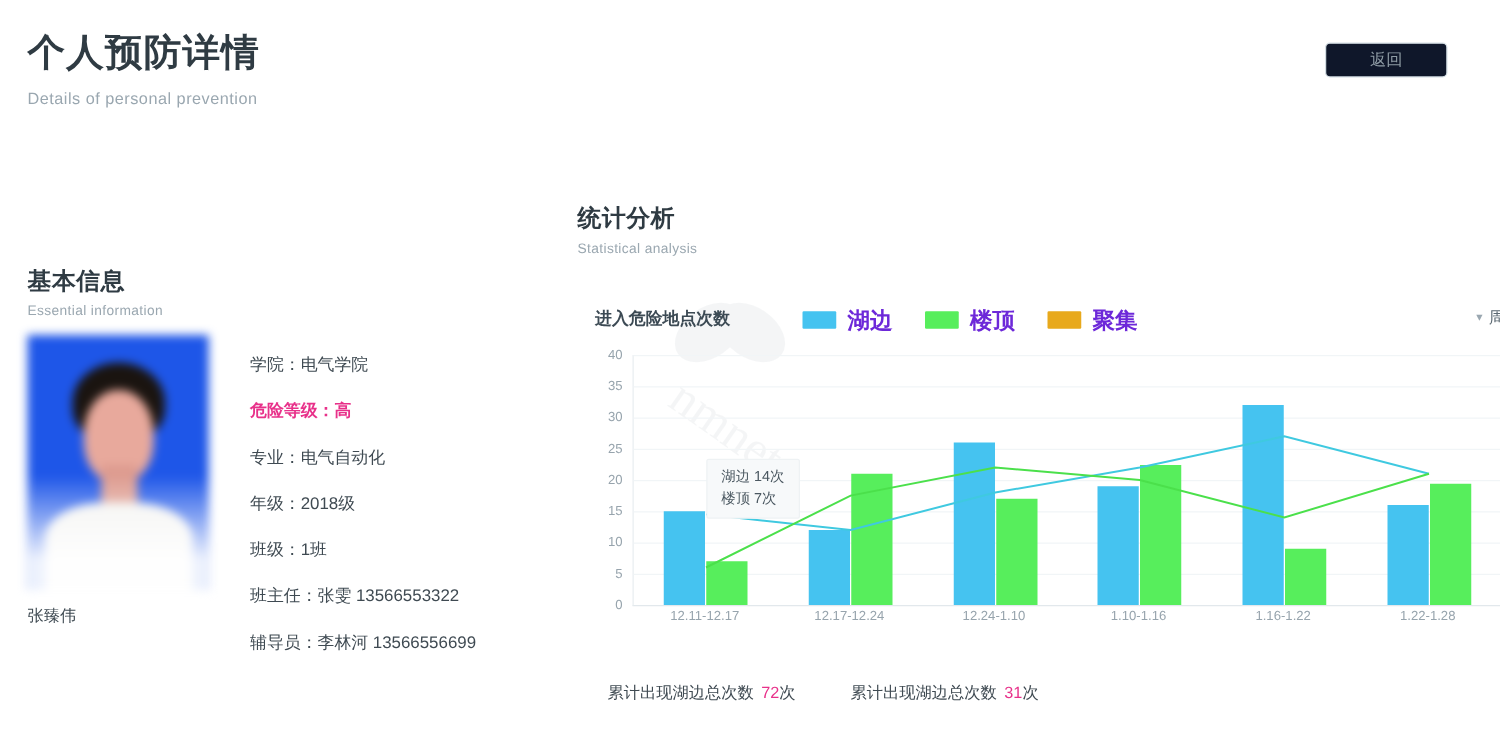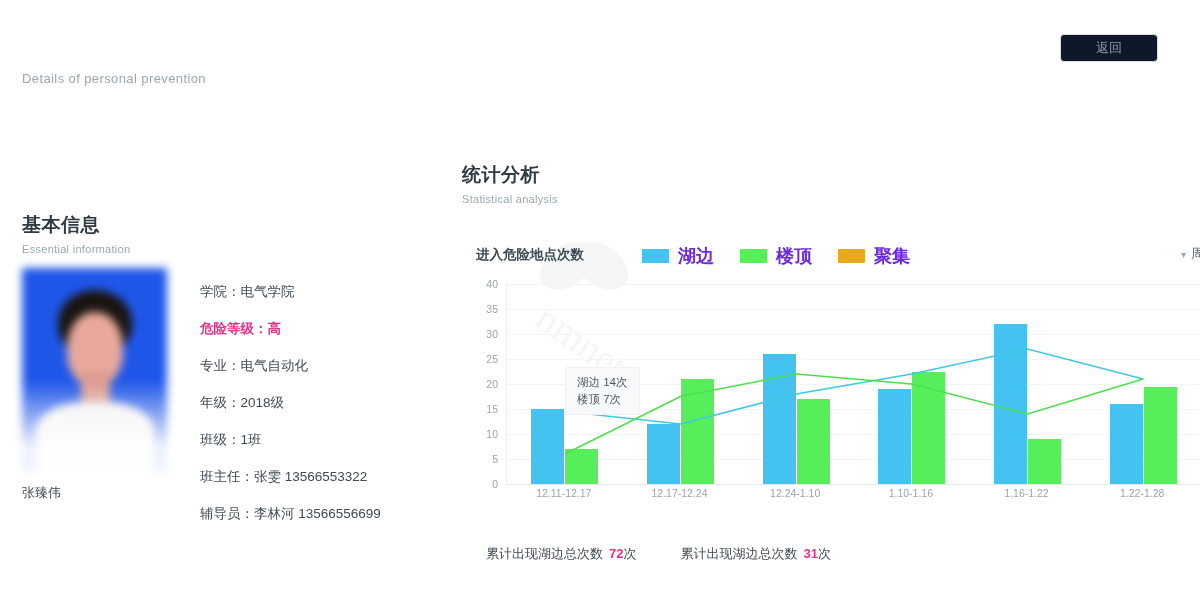--- a/index.html
+++ b/index.html
@@ -128,28 +128,29 @@
     position: absolute; left: 58px; top: 83px;
     background: #f7f9fa; border: 1px solid #eef2f4;
     padding: 6px 11px 7px 11px; border-radius: 2px;
     font-size: 11.5px; color: #4b5861; line-height: 1.45;
     white-space: nowrap;
   }
 
   
   .summary { position: absolute; left: 486px; top: 545px; display: flex; gap: 44px; }
   .summary-item { font-size: 13px; color: #3f4a52; white-space: nowrap; }
-  .summary-num { color: #e8318a; font-weight: bold; margin-left: 6px; }
+  .summary-num { color: #e8318a; font-weight: normal; margin-left: 6px; }
 </style>
 </head>
 <body>
 
 <div class="page">
 
   <div class="page-header">
+    <div class="title-main">个人预防详情</div>
     <div class="title-sub">Details of personal prevention</div>
     <div class="back-button">
       <span>返回</span>
     </div>
   </div>
 
   <div class="left-panel">
     <div class="sec-title">基本信息</div>
     <div class="sec-sub">Essential information</div>
   </div>

